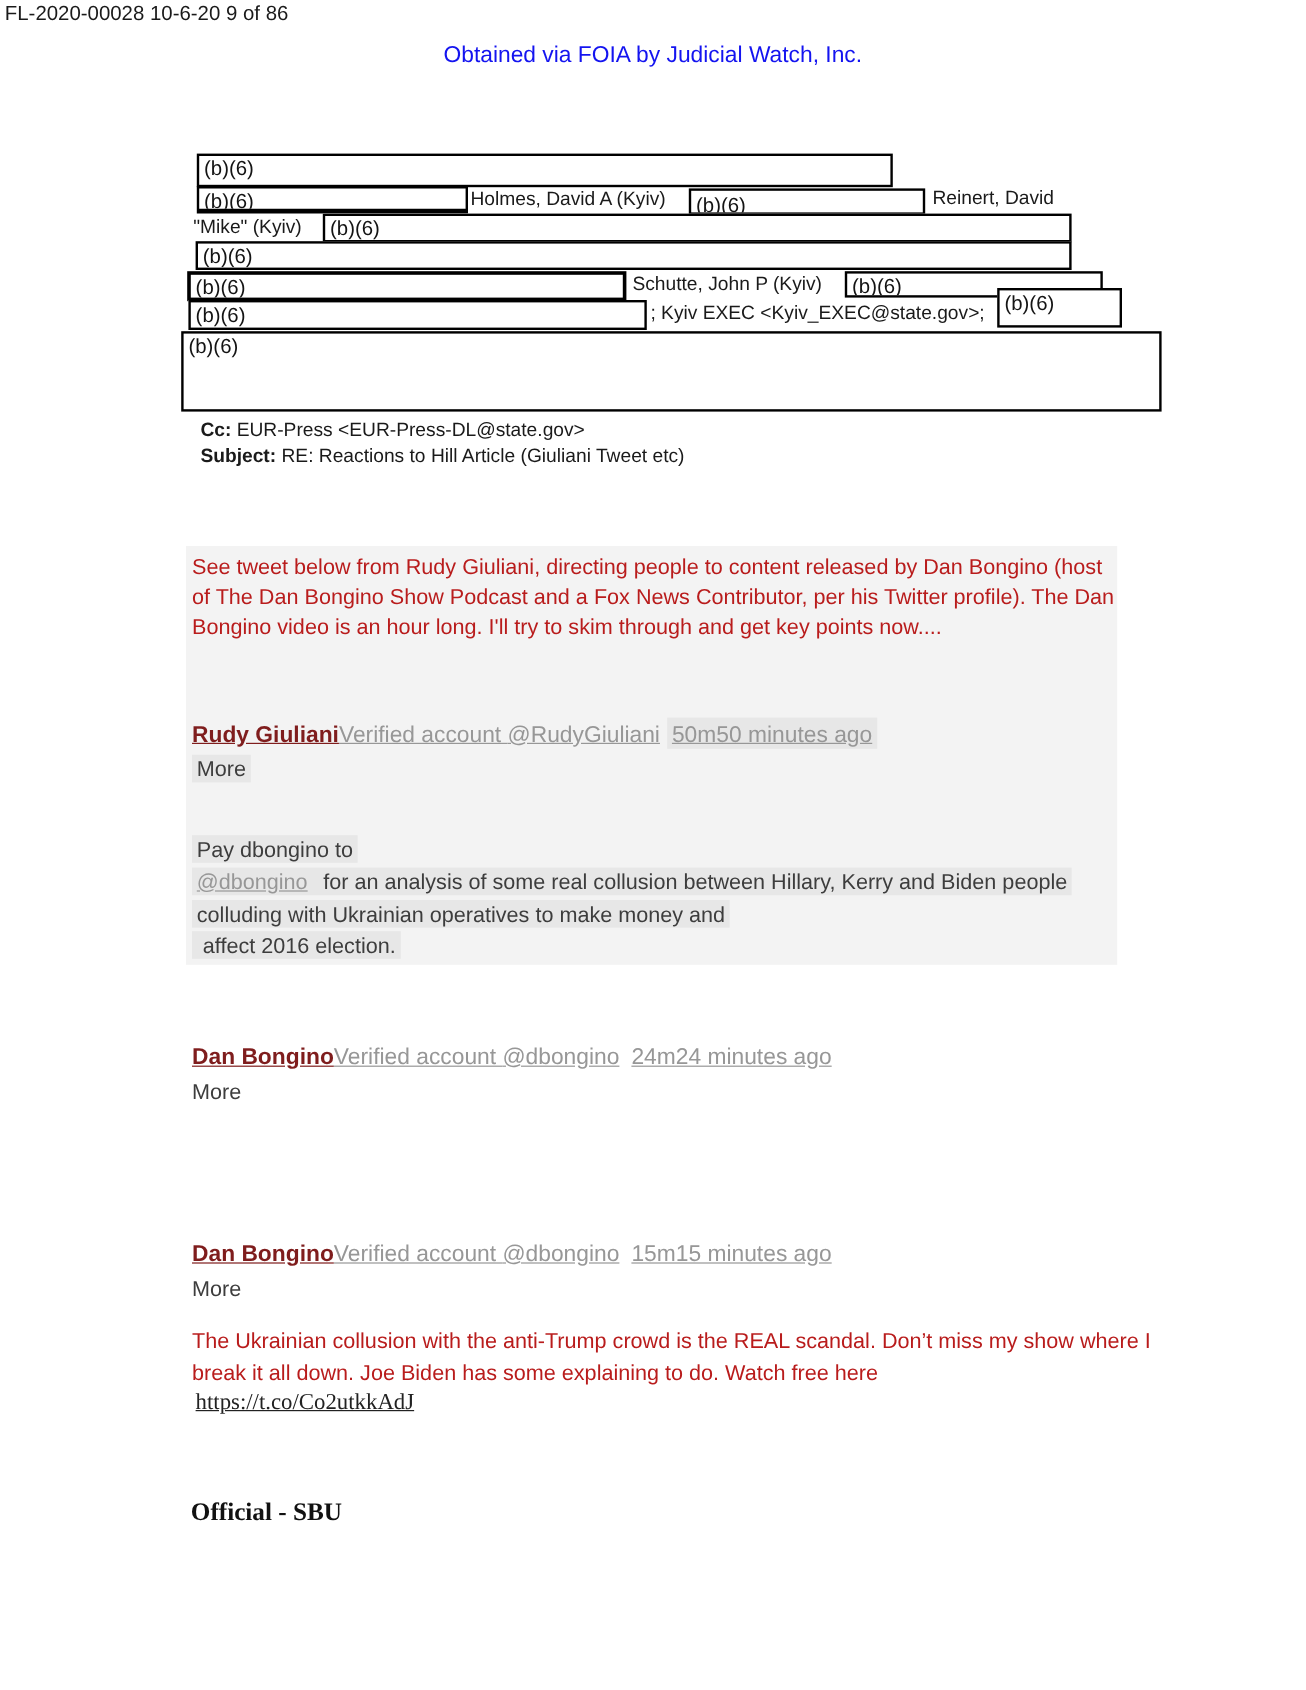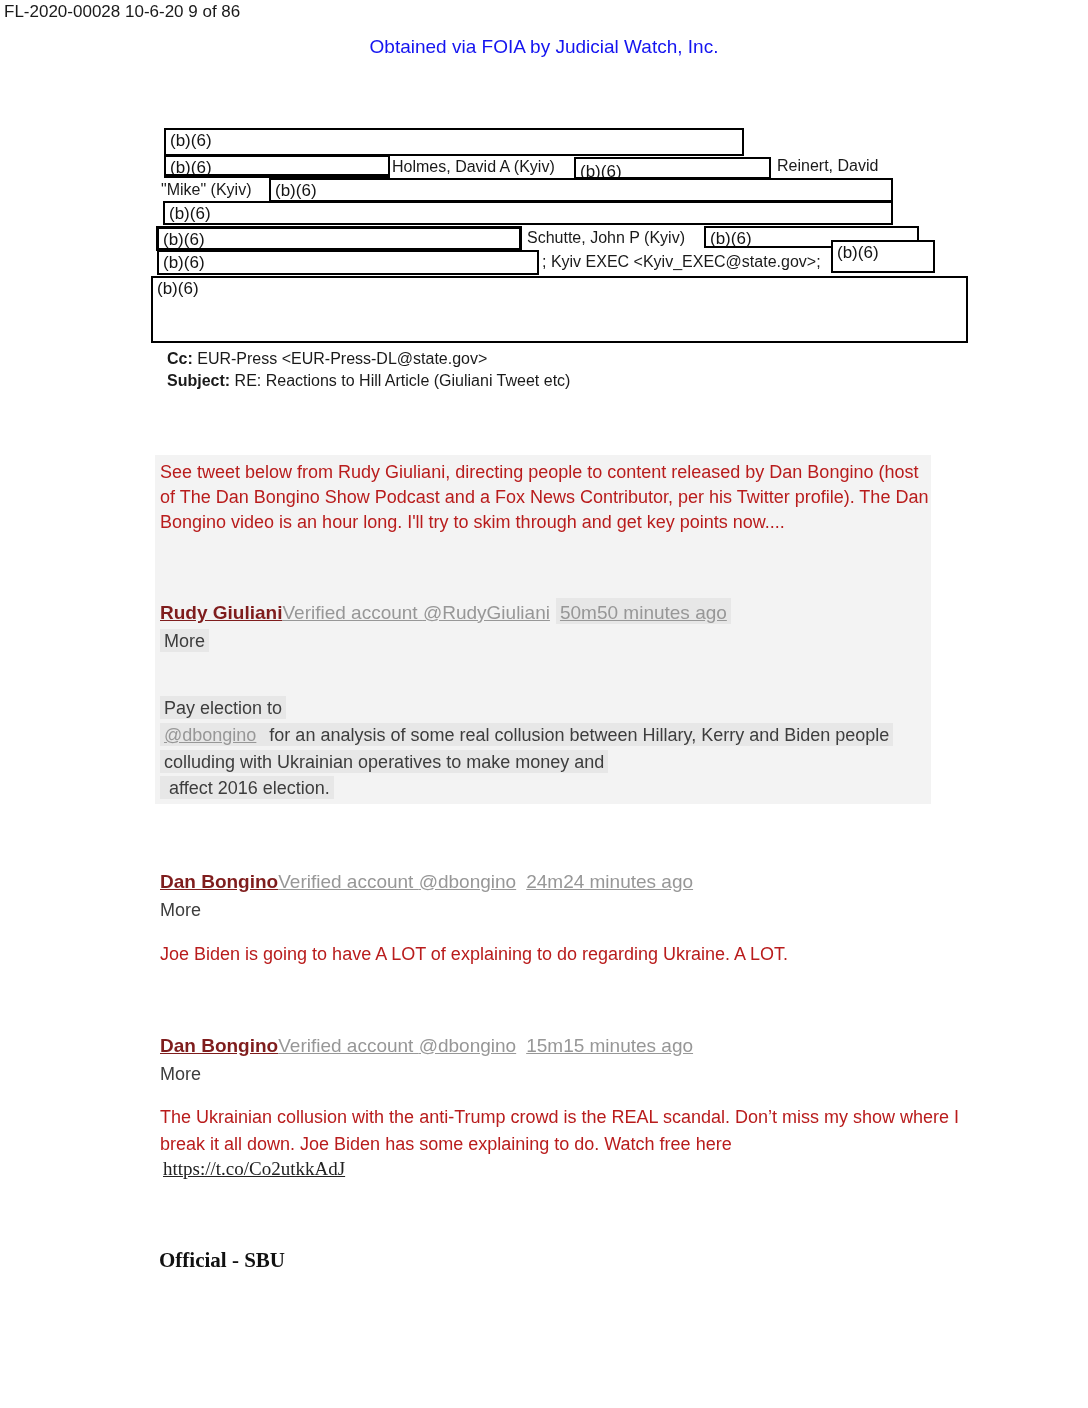--- a/index.html
+++ b/index.html
@@ -65,28 +65,27 @@
   <div class="hdr-text" style="left:167px; top:350px;"><span class="bold">Cc:</span><span> EUR-Press &lt;EUR-Press-DL@state.gov&gt;</span></div>
   <div class="hdr-text" style="left:167px; top:372px;"><span class="bold">Subject:</span><span> RE: Reactions to Hill Article (Giuliani Tweet etc)</span></div>
 
   <div class="abs gray-block"></div>
 
   <div class="abs body-text" style="left:160px; top:460px; width:772px;">See tweet below from Rudy Giuliani, directing people to content released by Dan Bongino (host of The Dan Bongino Show Podcast and a Fox News Contributor, per his Twitter profile). The Dan Bongino video is an hour long. I'll try to skim through and get key points now....</div>
 
   <div class="abs tweet-header" style="left:160px; top:602px;"><span class="tweet-author">Rudy Giuliani</span><span class="tweet-gray">Verified account </span><span class="tweet-gray">@RudyGiuliani</span><span class="tweet-time hl">50m50 minutes ago</span></div>
   <div class="abs more" style="left:160px; top:631px;"><span class="hl hl-pad">More</span></div>
 
-  <div class="abs tweet-line" style="left:160px; top:698px;"><span class="hl hl-pad">Pay election to</span></div>
+  <div class="abs tweet-line" style="left:160px; top:698px;"><span class="hl hl-pad">Pay dbongino to</span></div>
   <div class="abs tweet-line" style="left:160px; top:725px;"><span class="hl hl-pad handle-link">@dbongino</span><span class="hl hl-pad"> for an analysis of some real collusion between Hillary, Kerry and Biden people</span></div>
   <div class="abs tweet-line" style="left:160px; top:752px;"><span class="hl hl-pad">colluding with Ukrainian operatives to make money and</span></div>
   <div class="abs tweet-line" style="left:160px; top:778px;text-align:right;"><span class="hl hl-pad" style="padding-left:9px;">affect 2016 election.</span></div>
 
   <div class="abs tweet-header" style="left:160px; top:871px;"><span class="tweet-author">Dan Bongino</span><span class="tweet-gray">Verified account </span><span class="tweet-gray">@dbongino</span><span class="tweet-time">24m24 minutes ago</span></div>
   <div class="abs more" style="left:160px; top:900px;"><span>More</span></div>
-  <div class="abs body-text" style="left:160px; top:942px; width:820px;">Joe Biden is going to have A LOT of explaining to do regarding Ukraine. A LOT.</div>
 
   <div class="abs tweet-header" style="left:160px; top:1035px;"><span class="tweet-author">Dan Bongino</span><span class="tweet-gray">Verified account </span><span class="tweet-gray">@dbongino</span><span class="tweet-time">15m15 minutes ago</span></div>
   <div class="abs more" style="left:160px; top:1064px;"><span>More</span></div>
   <div class="abs body-text" style="left:160px; top:1104px; width:800px; line-height:27px;">The Ukrainian collusion with the anti-Trump crowd is the REAL scandal. Don’t miss my show where I break it all down. Joe Biden has some explaining to do. Watch free here</div>
   <div class="abs t3-link" style="left:163px; top:1158px;">https://t.co/Co2utkkAdJ</div>
 
   <div class="abs footer-class" style="left:159px; top:1248px;">Official - SBU</div>
 
 </div>
 

